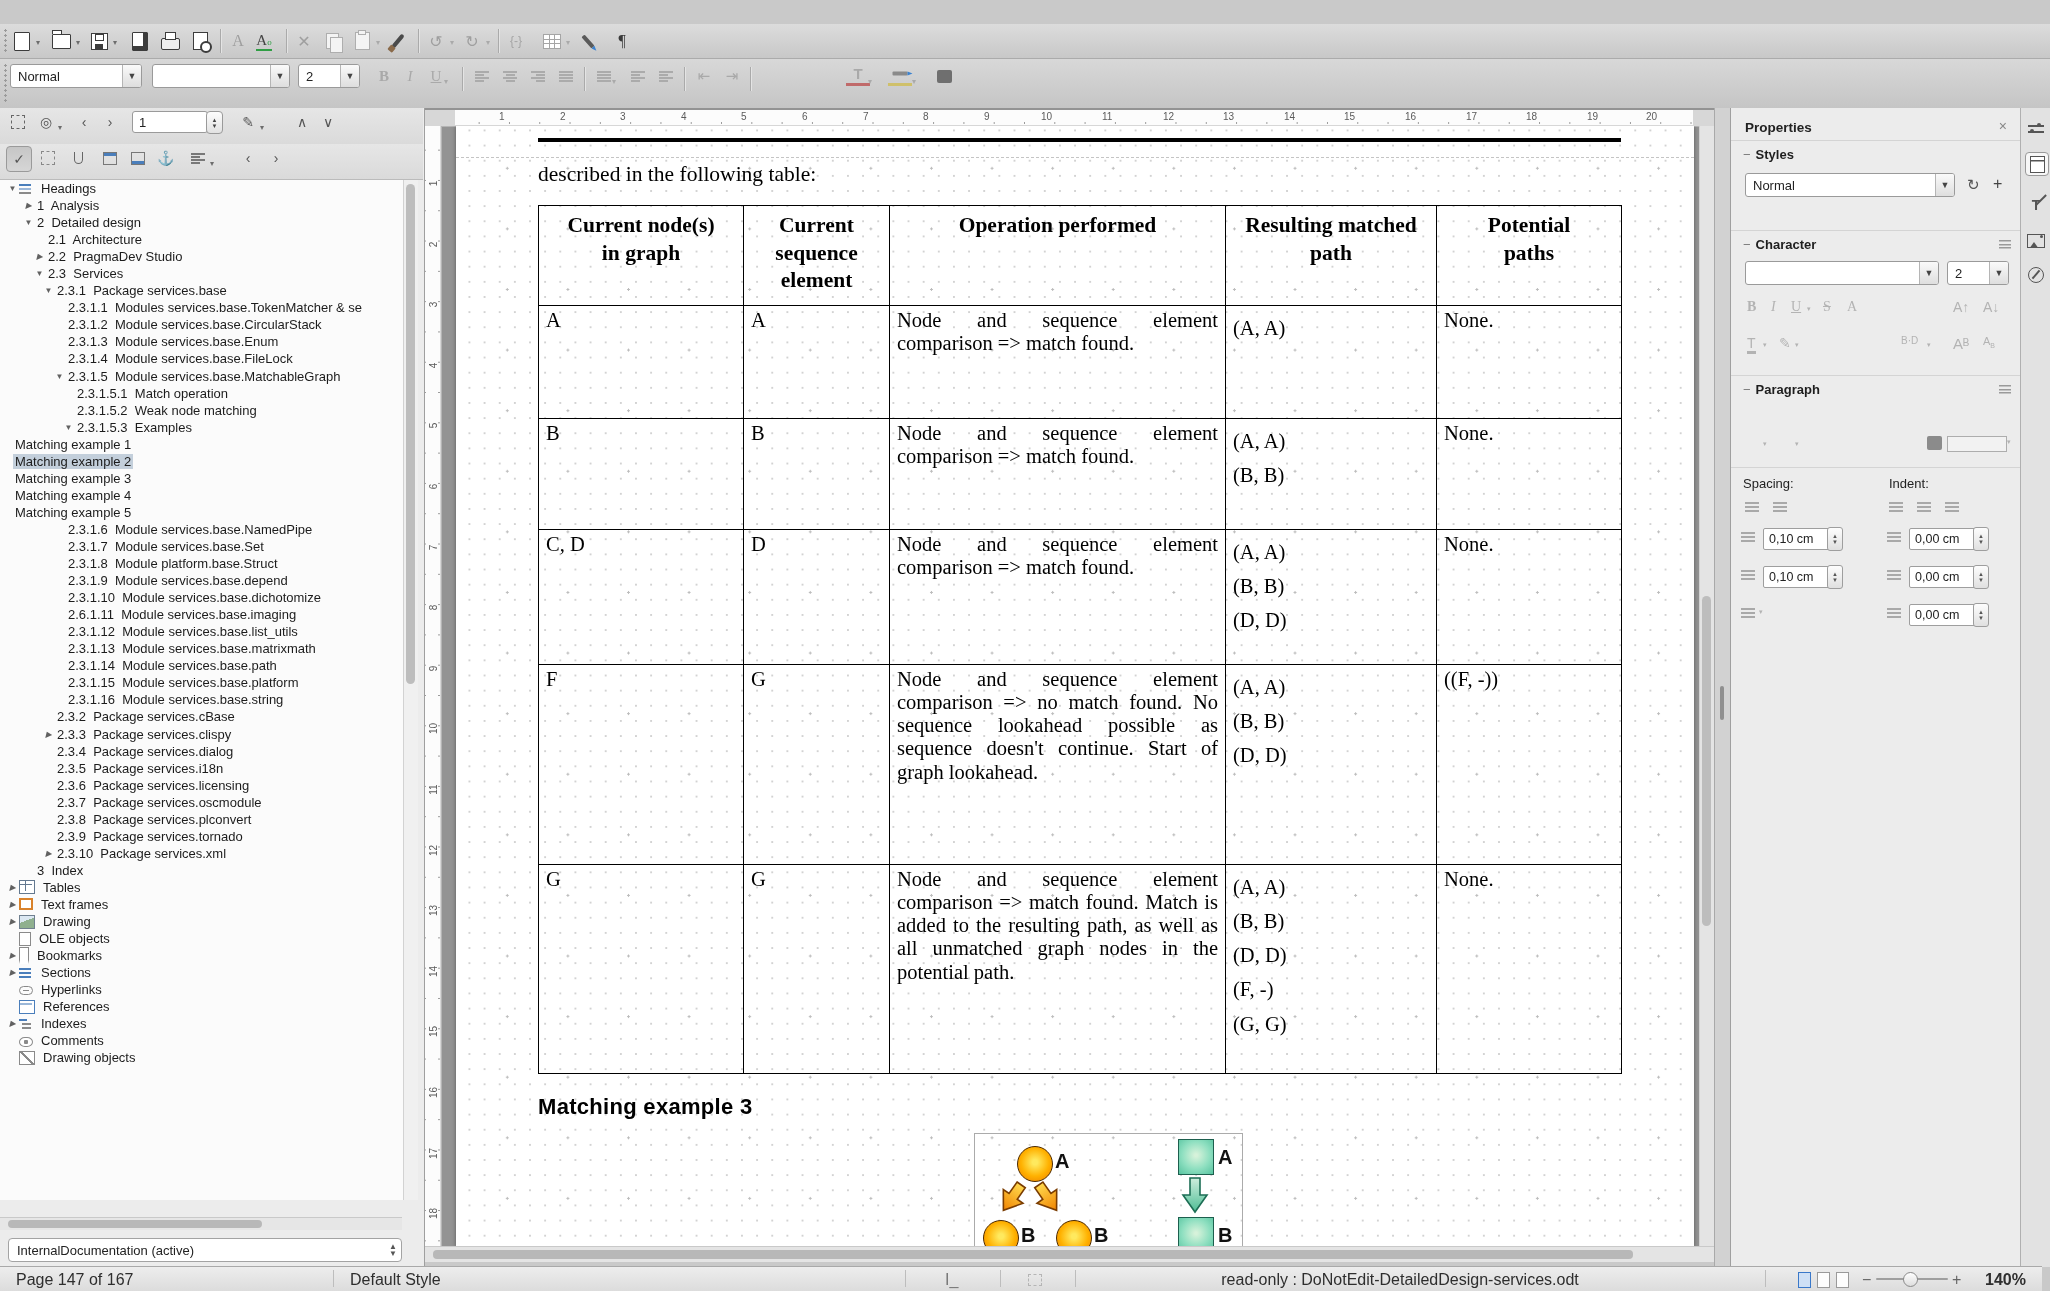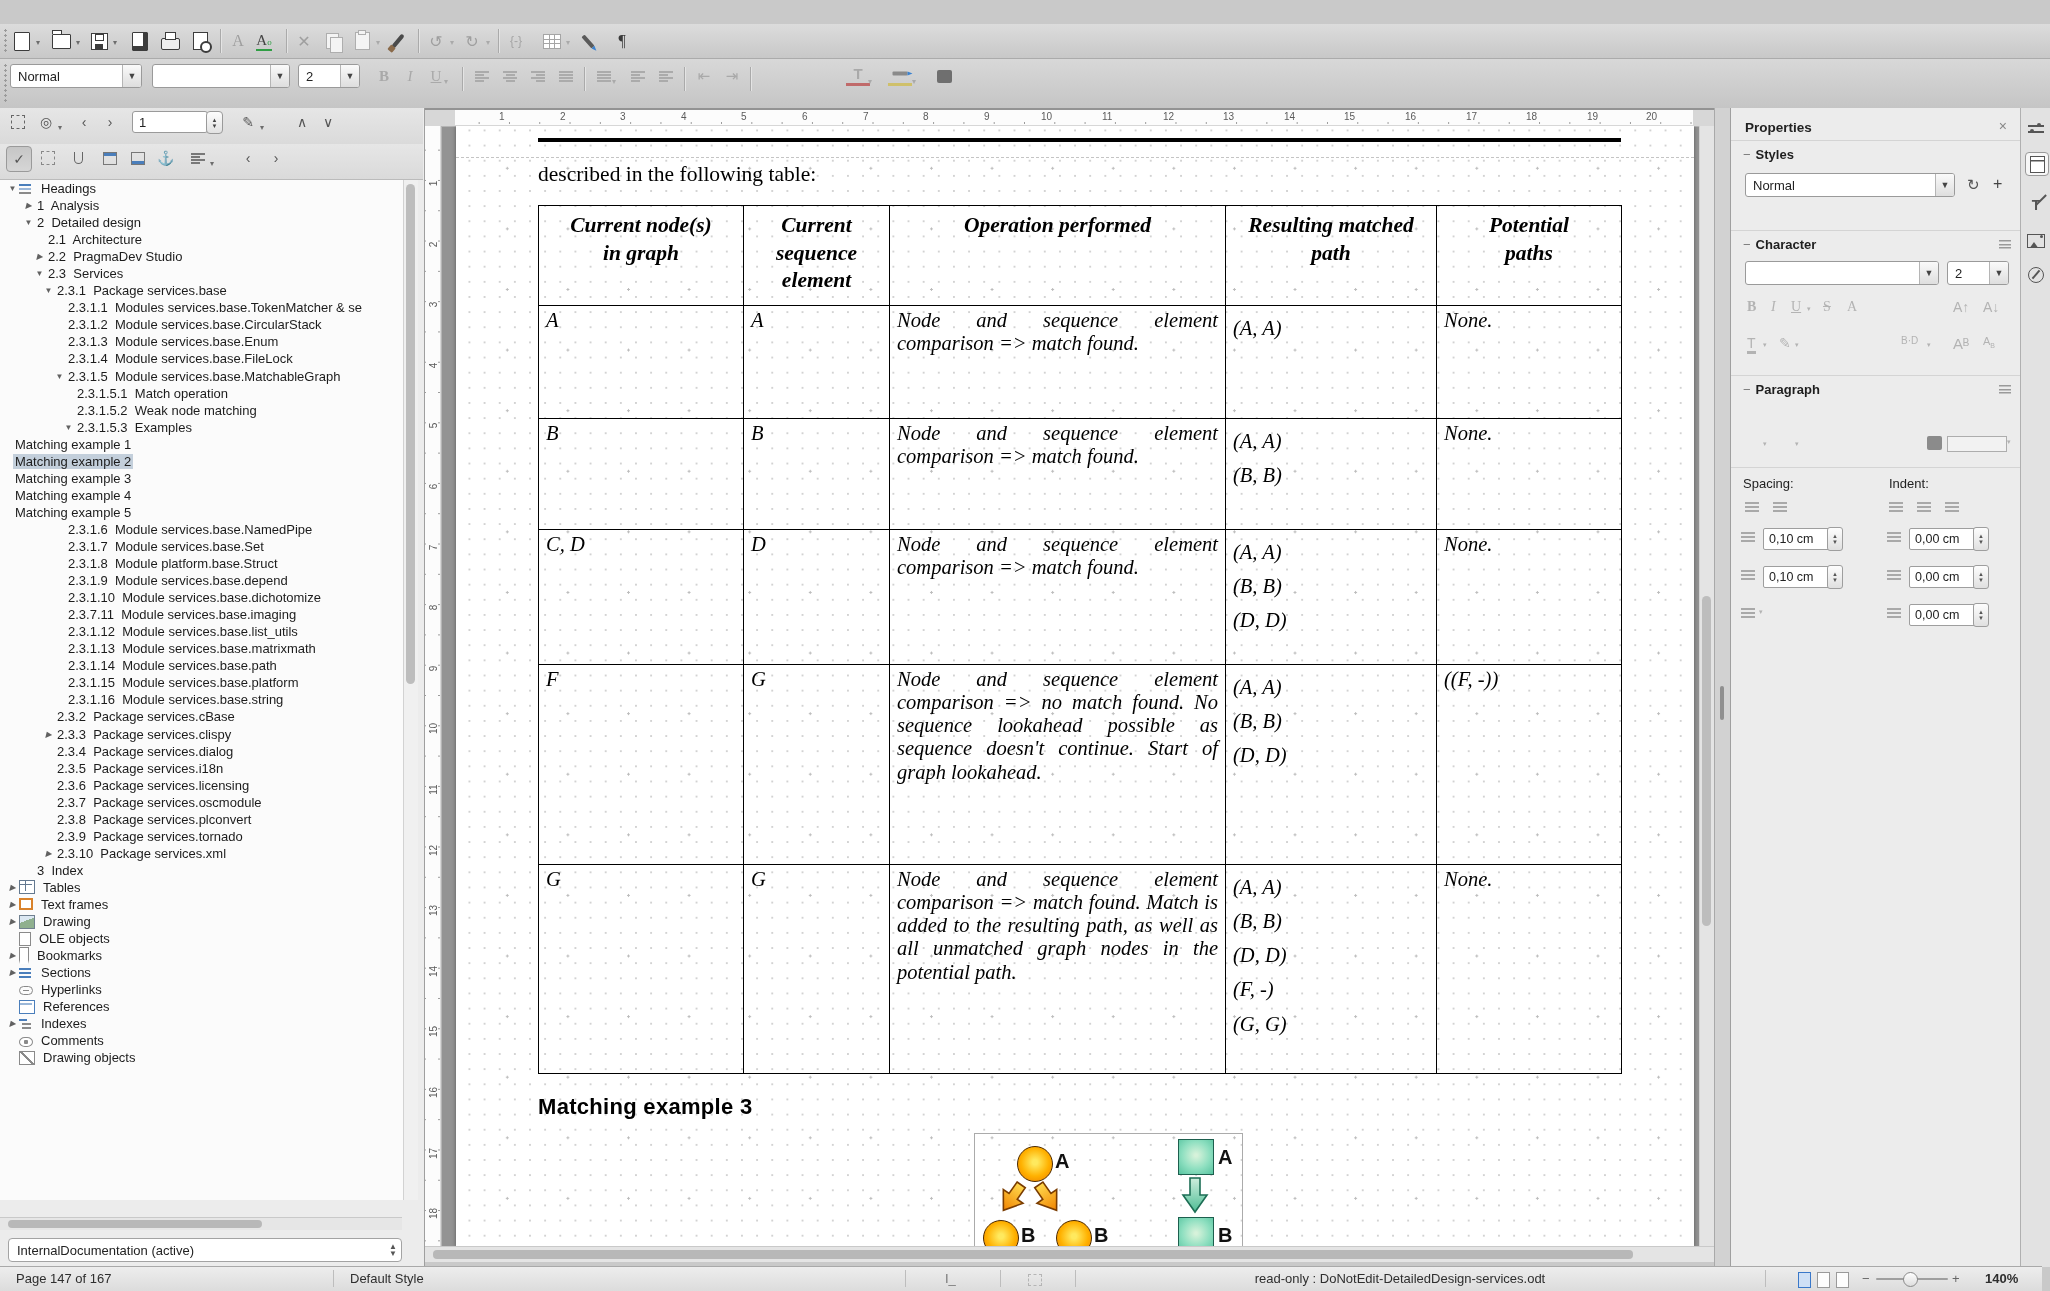--- a/index.html
+++ b/index.html
@@ -95,21 +95,21 @@
   #vrulerwhite{position:absolute;left:0;top:0;width:15px;height:100%;background:#fcfcfc;
     background-image:radial-gradient(circle,#9a9a9a 0.7px,transparent 1px);background-size:14px 30.3px;background-position:7px 9px;}
   .vn{position:absolute;left:1px;font:10px "Liberation Sans",sans-serif;color:#5a5a5a;transform:rotate(-90deg);width:14px;text-align:center;}
   #corner{position:absolute;left:0;top:2px;width:16px;height:16px;background:#d7d7d7;}
   #viewport{position:absolute;left:16px;top:18px;width:1260px;bottom:15px;overflow:hidden;}
   #page{position:absolute;left:15px;top:0;width:1238px;height:1121px;background:#fff;
     background-image:radial-gradient(circle,#bcbcbc 1px,transparent 1.35px),radial-gradient(circle,#d2d2d2 0.8px,transparent 1.1px);
     background-size:60.6px 60.6px,15.15px 15.15px;background-position:21px 12px,21px 12px;
     box-shadow:0 0 4px rgba(0,0,0,.4);overflow:hidden;font-family:"Liberation Serif",serif;color:#000;}
   #doctable{border-collapse:collapse;table-layout:fixed;}
-  #doctable th,#doctable td{border:1.7px solid #000;vertical-align:top;font-family:"Liberation Serif",serif;font-style:italic;}
+  #doctable th,#doctable td{border:1.7px solid #000;vertical-align:top;font-family:"Liberation Serif",serif;}
   #doctable th{font-size:21.5px;font-weight:bold;text-align:center;padding-top:6px;line-height:1.28;}
   #doctable td{font-size:20.5px;padding:3px 7px;line-height:1.13;}
   #doctable td.op{text-align:justify;}
   #doctable td.paths div{margin-bottom:11px;margin-top:8px;}
   .dashline{position:absolute;border-top:1px dashed #c4c4c4;}
   #diagframe{position:absolute;border:1px solid #ababab;}
   .ocircle{position:absolute;width:34px;height:34px;border-radius:50%;border:1.6px solid #4c2a00;background:radial-gradient(circle at 50% 45%,#ffe95e 10%,#ffb100 55%,#ee7f00 95%);}
   .gsquare{position:absolute;width:34px;height:34px;border:1.6px solid #1d5f4e;background:radial-gradient(circle at 50% 45%,#d6f2da 5%,#8edfc0 55%,#57c4a0 100%);}
   .dlabel{position:absolute;font:bold 20px "Liberation Sans",sans-serif;color:#111;}
   #mh3{position:absolute;font:bold 22px "Liberation Sans",sans-serif;letter-spacing:.3px;color:#000;}
@@ -125,21 +125,21 @@
   .sgl{color:#b3b3b3;font-size:14px;}
   .field{position:absolute;height:20px;background:#fff;border:1px solid #9e9e9e;border-radius:2px;font-size:12.5px;display:flex;align-items:center;padding-left:5px;color:#222;}
   .fstep{position:absolute;width:14px;height:22px;border:1px solid #9e9e9e;border-radius:3px;background:linear-gradient(#fdfdfd,#e0e0e0);font-size:6px;color:#555;display:flex;flex-direction:column;align-items:center;justify-content:center;line-height:6px;}
   .fico{position:absolute;width:16px;height:14px;}
   .fb{background:linear-gradient(#a9a9a9 0 0)0 2px/14px 2px no-repeat,linear-gradient(#a9a9a9 0 0)0 6px/14px 2px no-repeat,linear-gradient(#a9a9a9 0 0)0 10px/14px 2px no-repeat;}
   
   #tabstrip{position:absolute;left:2020px;top:108px;right:0;bottom:24px;background:#e2e2e2;border-left:1px solid #b0b0b0;}
   .tsi{position:absolute;left:4px;width:22px;height:22px;display:flex;align-items:center;justify-content:center;color:#555;font-size:14px;}
   .tsel{border:1px solid #999;border-radius:4px;background:#f7f7f7;}
   
-  #statusbar{position:absolute;left:0;right:8px;bottom:0;height:24px;background:linear-gradient(#ededed,#dcdcdc);border-top:1px solid #a9a9a9;font-size:13px;color:#2e2e2e;}
+  #statusbar{position:absolute;left:0;right:8px;bottom:0;height:24px;background:linear-gradient(#ededed,#dcdcdc);border-top:1px solid #a9a9a9;font-size:16px;color:#2e2e2e;}
   .stitem{position:absolute;top:4px;}
   .ssep{position:absolute;top:3px;width:1px;height:17px;background:#bdbdbd;}
   .vpage{position:absolute;top:5px;width:11px;height:14px;border:1px solid #9a9a9a;background:#fdfdfd;}
   .vpage.sel1{border-color:#3a78c9;background:#cfe0f5;}
   .zoomtrack{position:absolute;top:11px;height:2px;background:#9f9f9f;border-radius:1px;}
   .zoomthumb{position:absolute;top:5px;width:13px;height:13px;border-radius:50%;border:1px solid #8a8a8a;background:linear-gradient(#fff,#ddd);}
 </style>
 </head>
 <body>
 
@@ -335,21 +335,21 @@
       <div class="trw p6"><i class="ar"></i><span class="tl">Matching example 1</span></div>
       <div class="trw p6 selrow"><i class="ar"></i><span class="tl">Matching example 2</span></div>
       <div class="trw p6"><i class="ar"></i><span class="tl">Matching example 3</span></div>
       <div class="trw p6"><i class="ar"></i><span class="tl">Matching example 4</span></div>
       <div class="trw p6"><i class="ar"></i><span class="tl">Matching example 5</span></div>
       <div class="trw p4"><i class="ar"></i><span class="tl">2.3.1.6  Module services.base.NamedPipe</span></div>
       <div class="trw p4"><i class="ar"></i><span class="tl">2.3.1.7  Module services.base.Set</span></div>
       <div class="trw p4"><i class="ar"></i><span class="tl">2.3.1.8  Module platform.base.Struct</span></div>
       <div class="trw p4"><i class="ar"></i><span class="tl">2.3.1.9  Module services.base.depend</span></div>
       <div class="trw p4"><i class="ar"></i><span class="tl">2.3.1.10  Module services.base.dichotomize</span></div>
-      <div class="trw p4"><i class="ar"></i><span class="tl">2.3.7.11  Module services.base.imaging</span></div>
+      <div class="trw p4"><i class="ar"></i><span class="tl">2.6.1.11  Module services.base.imaging</span></div>
       <div class="trw p4"><i class="ar"></i><span class="tl">2.3.1.12  Module services.base.list_utils</span></div>
       <div class="trw p4"><i class="ar"></i><span class="tl">2.3.1.13  Module services.base.matrixmath</span></div>
       <div class="trw p4"><i class="ar"></i><span class="tl">2.3.1.14  Module services.base.path</span></div>
       <div class="trw p4"><i class="ar"></i><span class="tl">2.3.1.15  Module services.base.platform</span></div>
       <div class="trw p4"><i class="ar"></i><span class="tl">2.3.1.16  Module services.base.string</span></div>
       <div class="trw p3"><i class="ar"></i><span class="tl">2.3.2  Package services.cBase</span></div>
       <div class="trw p3"><i class="ar">▶</i><span class="tl">2.3.3  Package services.clispy</span></div>
       <div class="trw p3"><i class="ar"></i><span class="tl">2.3.4  Package services.dialog</span></div>
       <div class="trw p3"><i class="ar"></i><span class="tl">2.3.5  Package services.i18n</span></div>
       <div class="trw p3"><i class="ar"></i><span class="tl">2.3.6  Package services.licensing</span></div>

